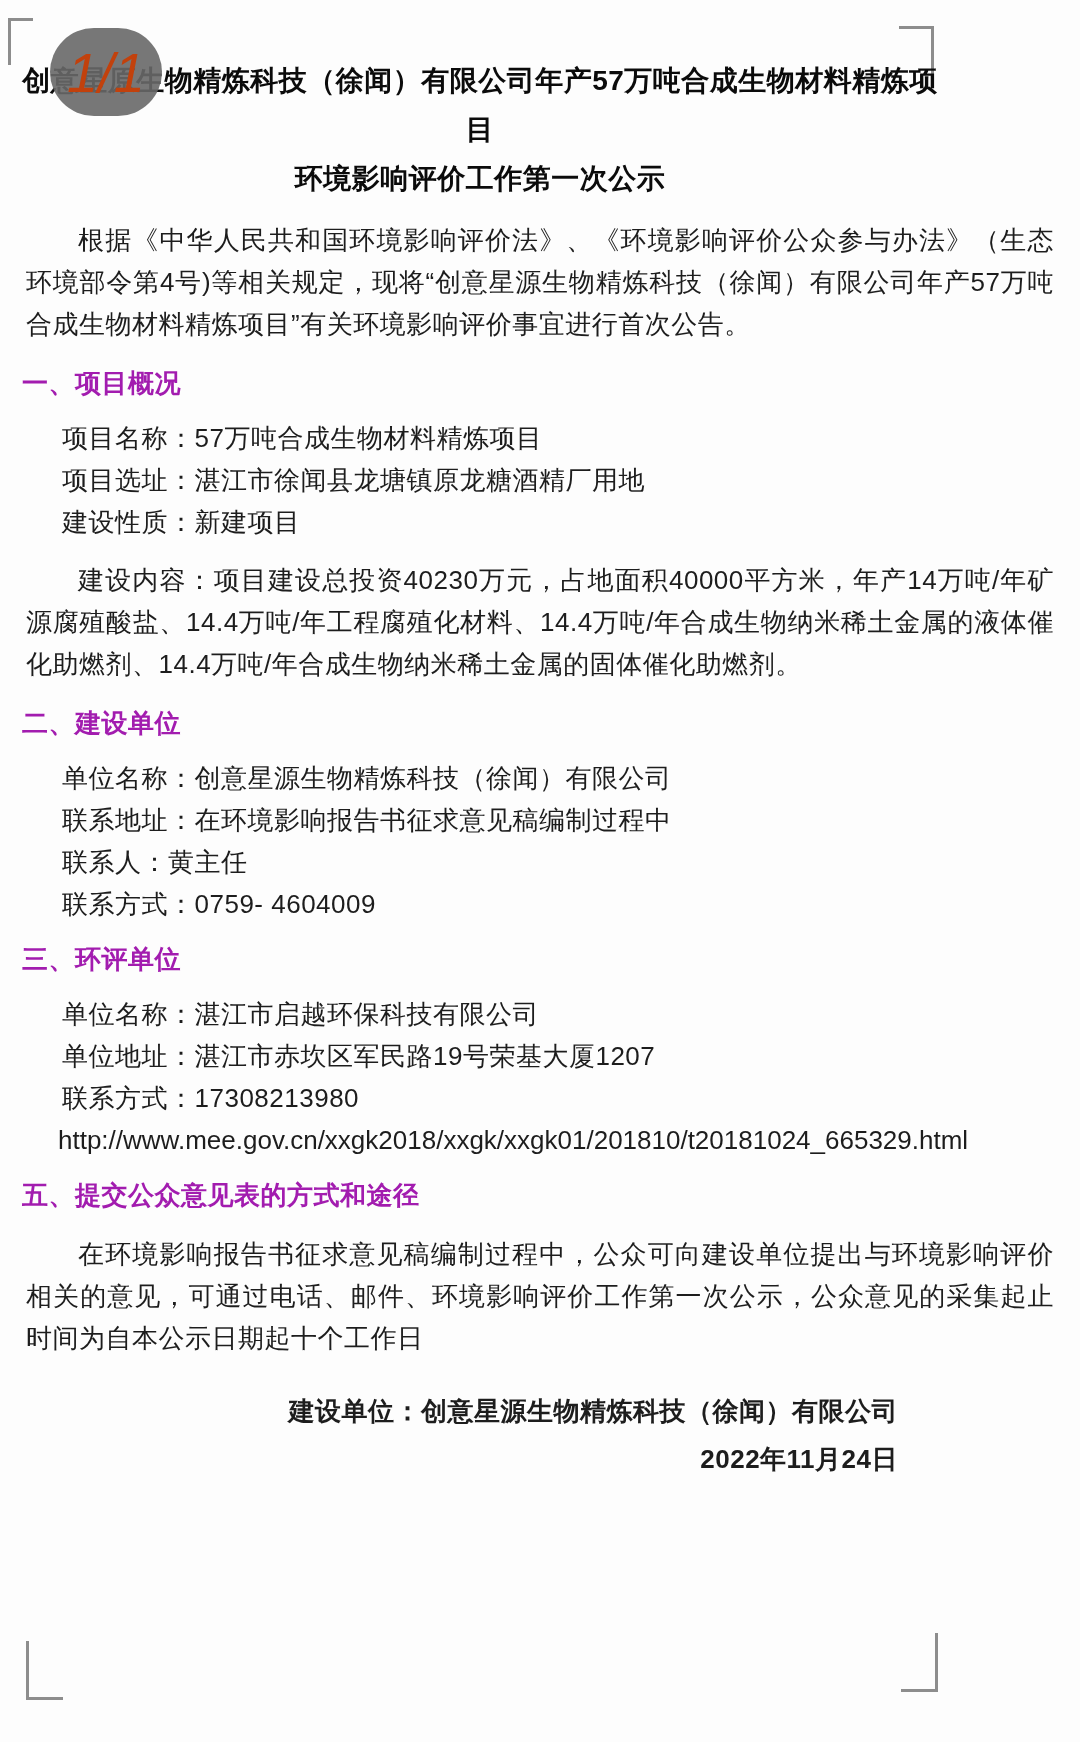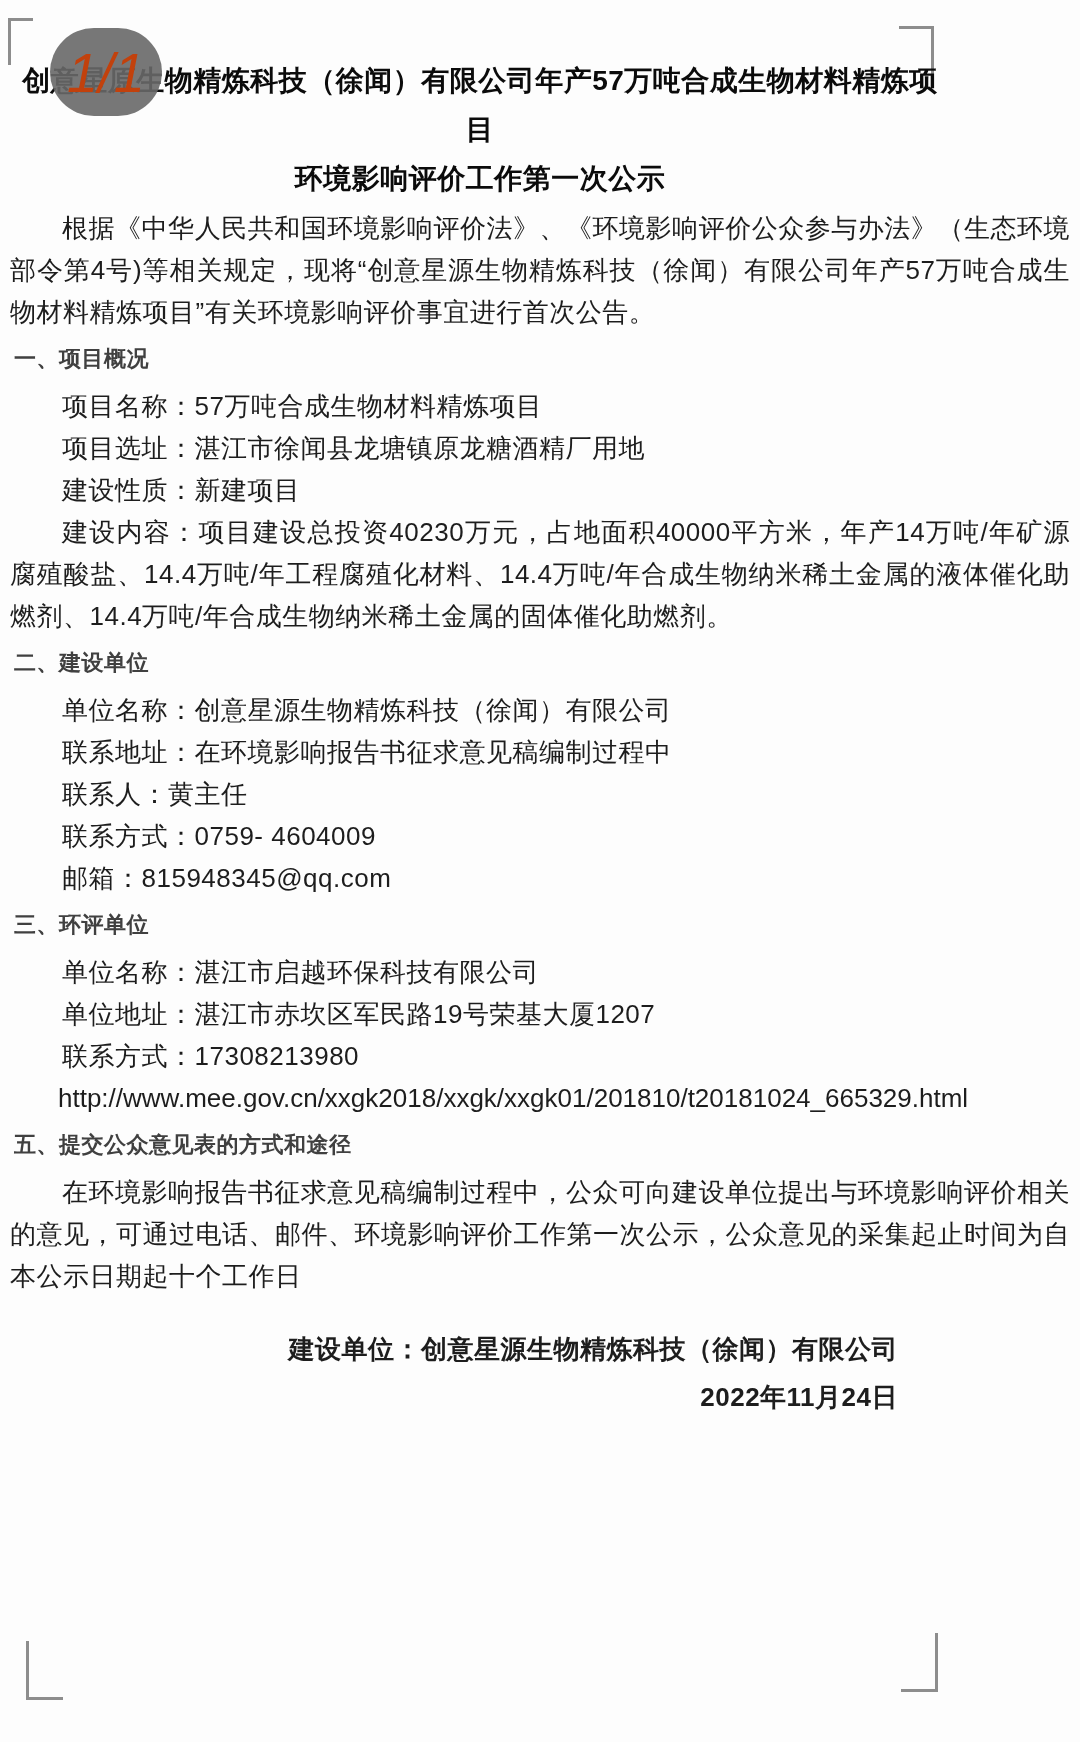--- a/index.html
+++ b/index.html
@@ -51,33 +51,33 @@
     z-index: 1;
     margin: 0 120px 4px 0;
     text-align: center;
     font-size: 28px;
     font-weight: 700;
     line-height: 49px;
     color: #0b0b0b;
     letter-spacing: 0.5px;
   }
   .para {
-    margin: 0;
+    margin: 16px;
     line-height: 42px;
     text-align: justify;
     text-align-last: left;
     letter-spacing: 0.5px;
   }
   .indent { text-indent: 2em; }
   .heading {
-    margin: 4px;
-    font-size: 22px;
+    margin: 12px;
+    font-size: 26px;
     font-weight: 700;
     line-height: 44px;
-    color: #404040;
+    color: #a21caf;
     letter-spacing: 0.5px;
   }
   .item {
     line-height: 42px;
     padding-left: 52px;
     letter-spacing: 0.5px;
   }
   .link-line {
     line-height: 42px;
     padding-left: 48px;
@@ -117,21 +117,20 @@
   <div class="item">项目名称：57万吨合成生物材料精炼项目</div>
   <div class="item">项目选址：湛江市徐闻县龙塘镇原龙糖酒精厂用地</div>
   <div class="item">建设性质：新建项目</div>
   <p class="para indent">建设内容：项目建设总投资40230万元，占地面积40000平方米，年产14万吨/年矿源腐殖酸盐、14.4万吨/年工程腐殖化材料、14.4万吨/年合成生物纳米稀土金属的液体催化助燃剂、14.4万吨/年合成生物纳米稀土金属的固体催化助燃剂。</p>
 
   <h2 class="heading">二、建设单位</h2>
   <div class="item">单位名称：创意星源生物精炼科技（徐闻）有限公司</div>
   <div class="item">联系地址：在环境影响报告书征求意见稿编制过程中</div>
   <div class="item">联系人：黄主任</div>
   <div class="item">联系方式：0759- 4604009</div>
-  <div class="item">邮箱：815948345@qq.com</div>
 
   <h2 class="heading">三、环评单位</h2>
   <div class="item">单位名称：湛江市启越环保科技有限公司</div>
   <div class="item">单位地址：湛江市赤坎区军民路19号荣基大厦1207</div>
   <div class="item">联系方式：17308213980</div>
 
   <div class="link-line">http://www.mee.gov.cn/xxgk2018/xxgk/xxgk01/201810/t20181024_665329.html</div>
 
   <h2 class="heading">五、提交公众意见表的方式和途径</h2>
   <p class="para indent">在环境影响报告书征求意见稿编制过程中，公众可向建设单位提出与环境影响评价相关的意见，可通过电话、邮件、环境影响评价工作第一次公示，公众意见的采集起止时间为自本公示日期起十个工作日</p>

